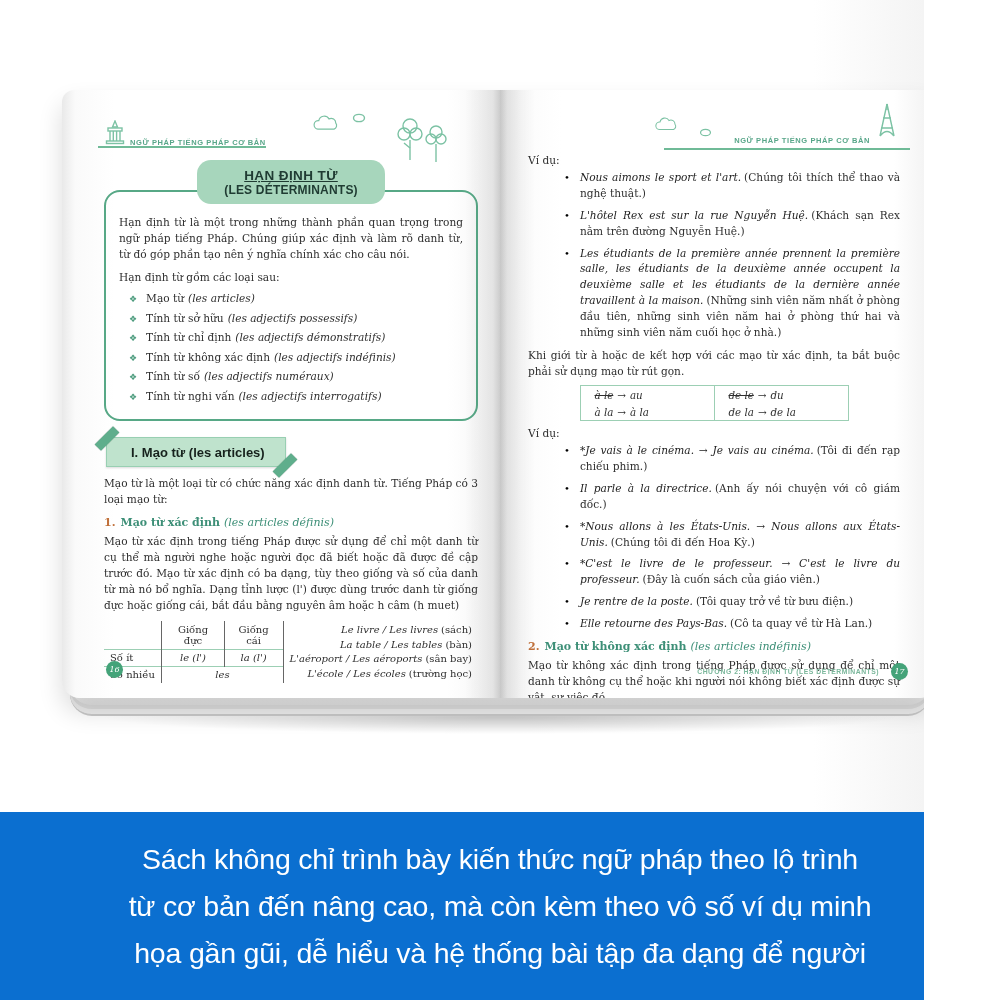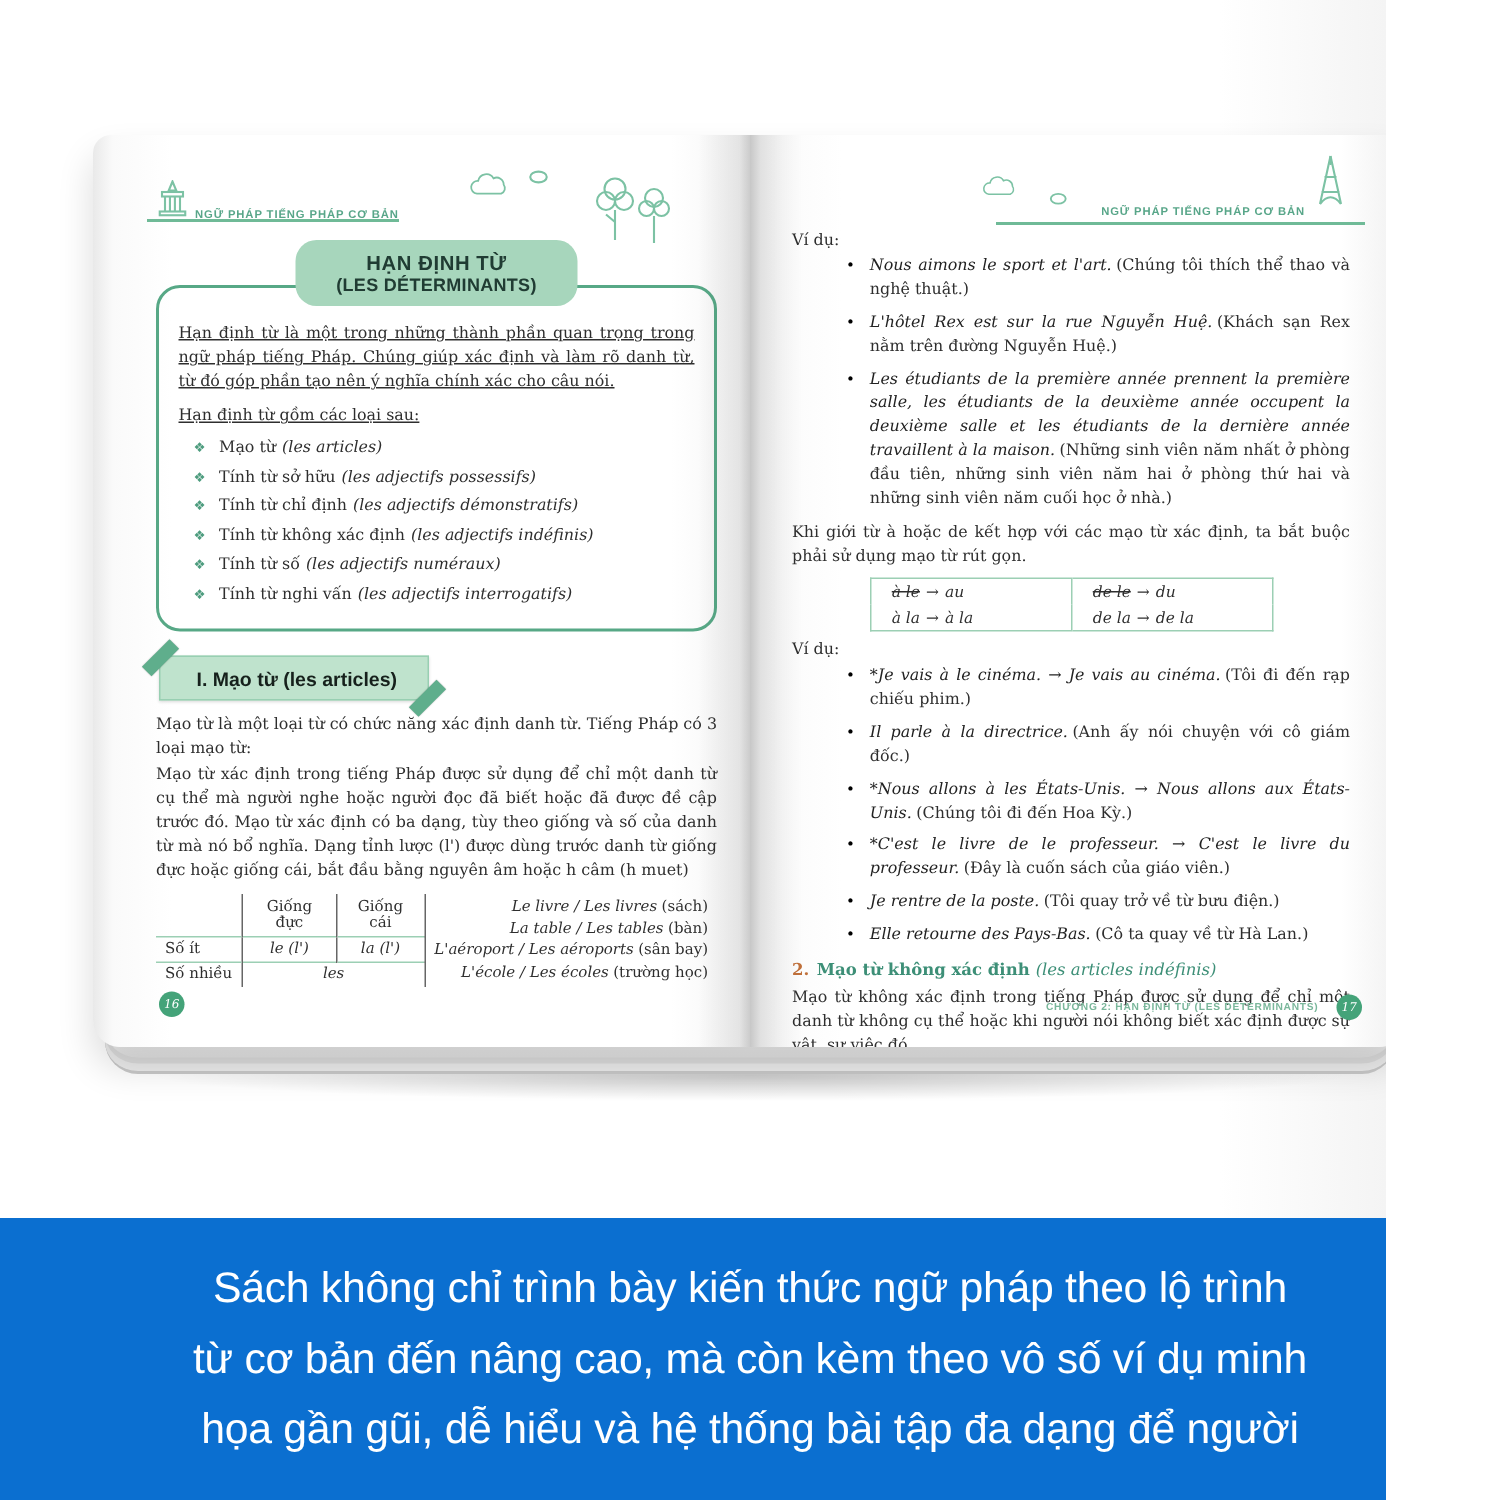--- a/index.html
+++ b/index.html
@@ -44,24 +44,24 @@
       color:#58a689;letter-spacing:.6px;white-space:nowrap;padding:0 4px 3px 4px;}
   .ph-rule-l{position:absolute;left:-6px;top:26px;width:168px;height:2px;background:#6fba97;}
   .ph-rule-r{position:absolute;right:-10px;top:30px;width:246px;height:2px;background:#6fba97;}
   .deco{position:absolute;}
   svg.grn{stroke:#7cc2a4;fill:none;stroke-width:1.4;}
 
   
   .badge{position:relative;z-index:4;width:168px;margin:10px auto -14px auto;
       background:#a7d6bc;border-radius:14px;text-align:center;padding:8px 10px 7px 10px;
       font-family:"Liberation Sans",sans-serif;font-weight:bold;color:#203c33;}
-  .badge .l1{font-size:13.5px;letter-spacing:.4px;}
+  .badge .l1{font-size:13.5px;letter-spacing:.4px;text-decoration:underline;}
   .badge .l2{font-size:12px;letter-spacing:.2px;}
   .ibox{border:2px solid #57a886;border-radius:16px;padding:22px 13px 10px 13px;margin-top:-12px;}
-  .ibox .body-txt{margin-bottom:7px;text-decoration:underline;}
+  .ibox .body-txt{margin-bottom:7px;}
   .dlist{margin:2px 0 0 6px;}
   .dlist .row{display:flex;align-items:baseline;margin:0 0 7.5px 0;font-size:10.6px;color:#2e2e2e;}
   .dia{color:#4d9c7e;font-size:9px;margin:0 9px 0 4px;}
   .dlist .fr{margin-left:4px;}
   .slabel{position:relative;display:inline-block;background:#bfe3cd;border:1px solid #98cfb2;
       padding:7px 20px 6px 24px;margin:16px 0 8px 2px;
       font-family:"Liberation Sans",sans-serif;font-weight:bold;font-size:13px;color:#16211c;
       box-shadow:0 1px 2px rgba(0,0,0,.15);}
   .tape{position:absolute;width:26px;height:9px;background:#5fae8c;box-shadow:0 0 1px rgba(0,0,0,.3);}
   .tape.tl{left:-13px;top:-4px;transform:rotate(-45deg);}
@@ -193,20 +193,23 @@
         </div>
 
         <div class="slabel">
           <span class="tape tl"></span>
           <span>I. Mạo từ (les articles)</span>
           <span class="tape br"></span>
         </div>
 
         <div class="body-txt">Mạo từ là một loại từ có chức năng xác định danh từ. Tiếng Pháp có 3 loại mạo từ:</div>
 
+        <div class="h-line">
+          <span class="h-num">1.</span><span class="h-vi">Mạo từ xác định</span><span class="h-fr">(les articles définis)</span>
+        </div>
 
         <div class="body-txt">Mạo từ xác định trong tiếng Pháp được sử dụng để chỉ một danh từ cụ thể mà người nghe hoặc người đọc đã biết hoặc đã được đề cập trước đó. Mạo từ xác định có ba dạng, tùy theo giống và số của danh từ mà nó bổ nghĩa. Dạng tỉnh lược (l') được dùng trước danh từ giống đực hoặc giống cái, bắt đầu bằng nguyên âm hoặc h câm (h muet)</div>
 
         <table class="atable">
           <tbody>
               <tr>
             <td style="width:56px;"></td>
             <td class="vline cell-c" style="width:62px;">Giống đực</td>
             <td class="vline cell-c" style="width:56px;">Giống cái</td>
             <td class="vline" rowspan="3">

